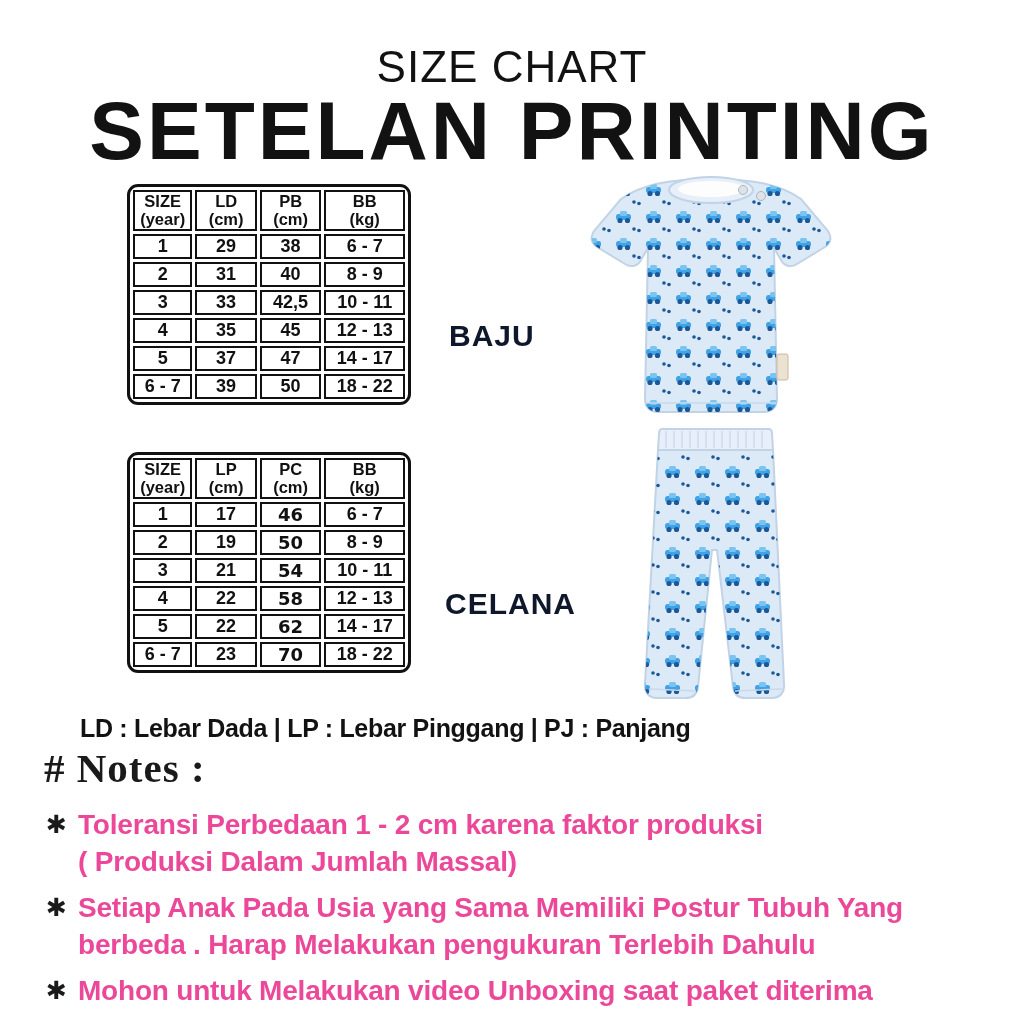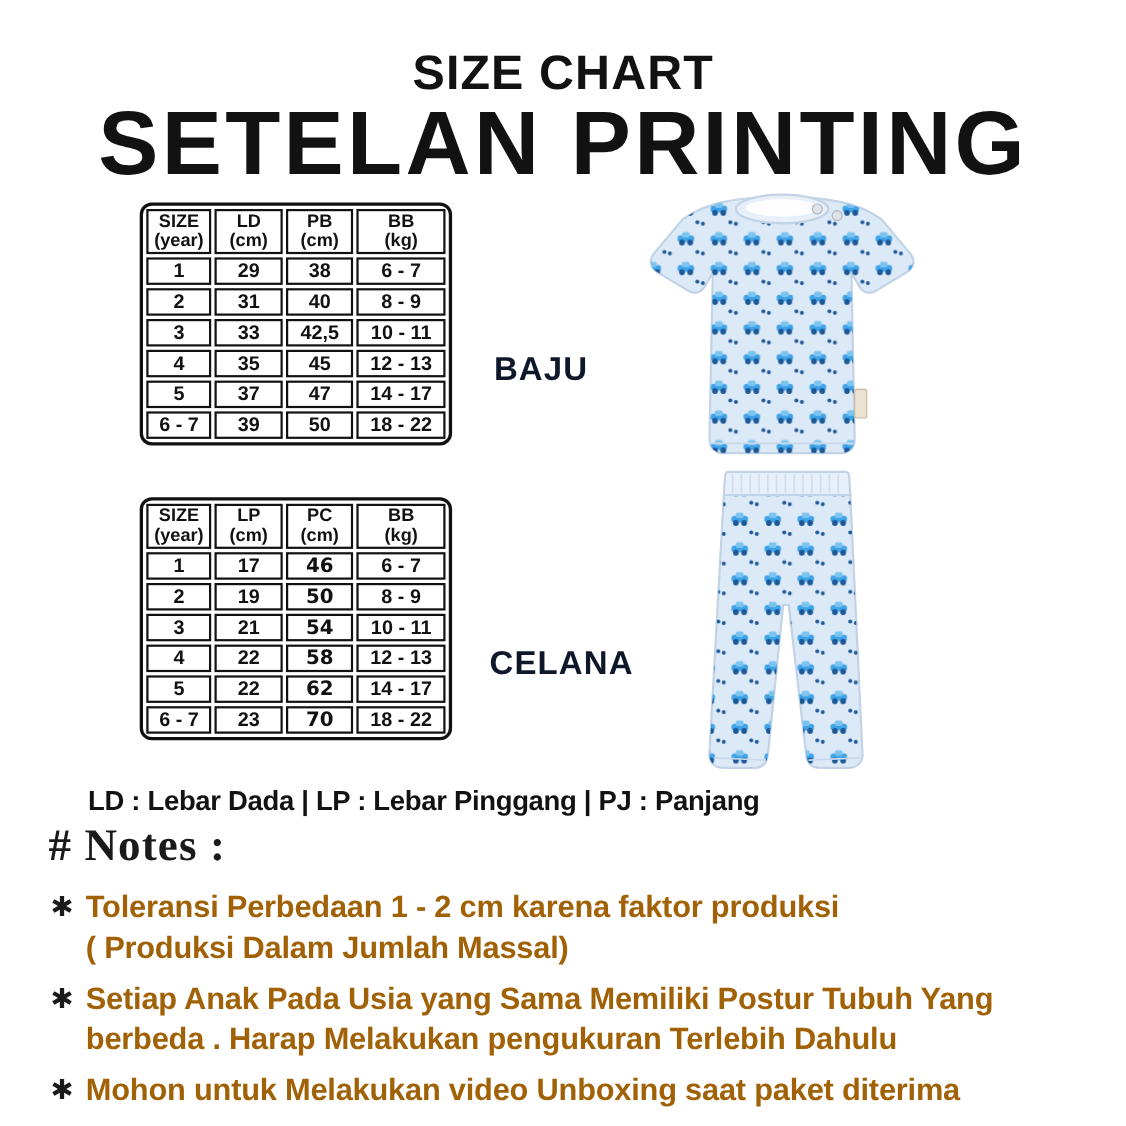--- a/index.html
+++ b/index.html
@@ -1,20 +1,20 @@
 <!DOCTYPE html>
 <html><head>
 <meta charset="utf-8">
 <style>
   * { margin:0; padding:0; box-sizing:border-box; }
   html,body { width:1024px; height:1024px; background:#ffffff; font-family:"Liberation Sans", sans-serif; }
   .page { position:relative; width:1024px; height:1024px; background:#fff; overflow:hidden; }
 
   .title { position:absolute; top:42px; left:0; width:1024px; text-align:center;
-           font-size:44px; font-weight:bold; color:#121212; letter-spacing:1px; }
+           font-size:44px; font-weight:normal; color:#121212; letter-spacing:1px; }
   .subtitle { position:absolute; top:90px; left:0; width:1024px; text-align:center;
            font-size:82px; font-weight:bold; color:#121212; letter-spacing:3px; line-height:1; }
 
   table.size-table { position:absolute; left:127px; width:284px; background:#fff;
            border:3px solid #111; border-radius:11px; border-collapse:separate; border-spacing:3px;
            table-layout:fixed; }
   #table-baju   { top:184px; }
   #table-celana { top:452px; }
   .size-table th, .size-table td { border:2px solid #111; text-align:center; vertical-align:middle;
            font-weight:bold; color:#111; background:#fff; padding:0; }
@@ -32,21 +32,21 @@
   .legend { position:absolute; left:80px; top:714px; font-size:25px; font-weight:bold;
             color:#121212; letter-spacing:-0.3px;text-align:right; }
 
   .notes-heading { position:absolute; left:44px; top:744px; font-size:41px; font-weight:bold;
             color:#1a1a1a; letter-spacing:1px;font-family:Liberation Serif, serif; }
 
   .notes-list { position:absolute; left:46px; top:806px; width:965px; }
   .note-item { display:flex; align-items:flex-start; margin-bottom:9px; }
   .note-marker { flex:0 0 32px; font-family:"DejaVu Sans", sans-serif; font-size:25px; font-weight:bold;
             color:#1a1a1a; line-height:37px; }
-  .note-text { font-size:28px; font-weight:bold; color:#a16207; line-height:37px; white-space:pre-line;
+  .note-text { font-size:28px; font-weight:bold; color:#ec4899; line-height:37px; white-space:pre-line;
             letter-spacing:-0.2px; }
 </style>
 </head>
 <body>
 
 <div class="page">
 
   <div class="title">SIZE CHART</div>
   <div class="subtitle">SETELAN PRINTING</div>
 

